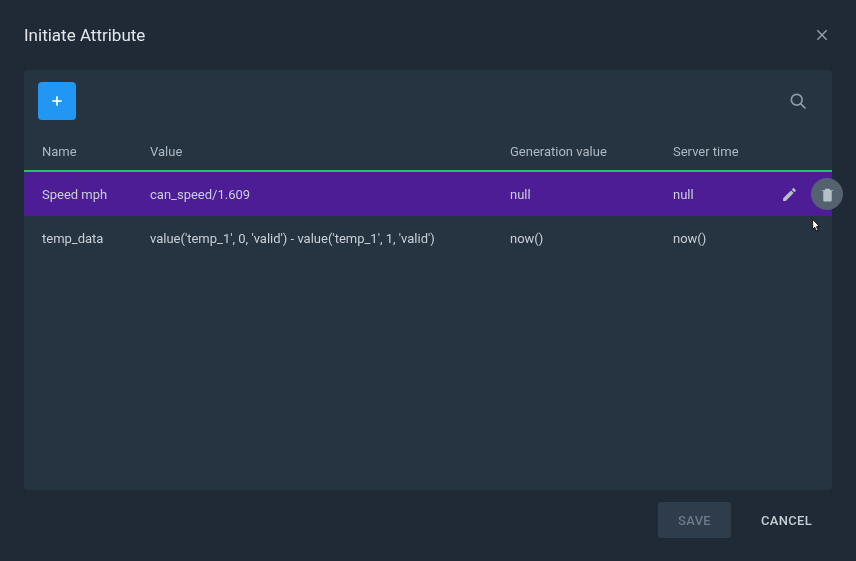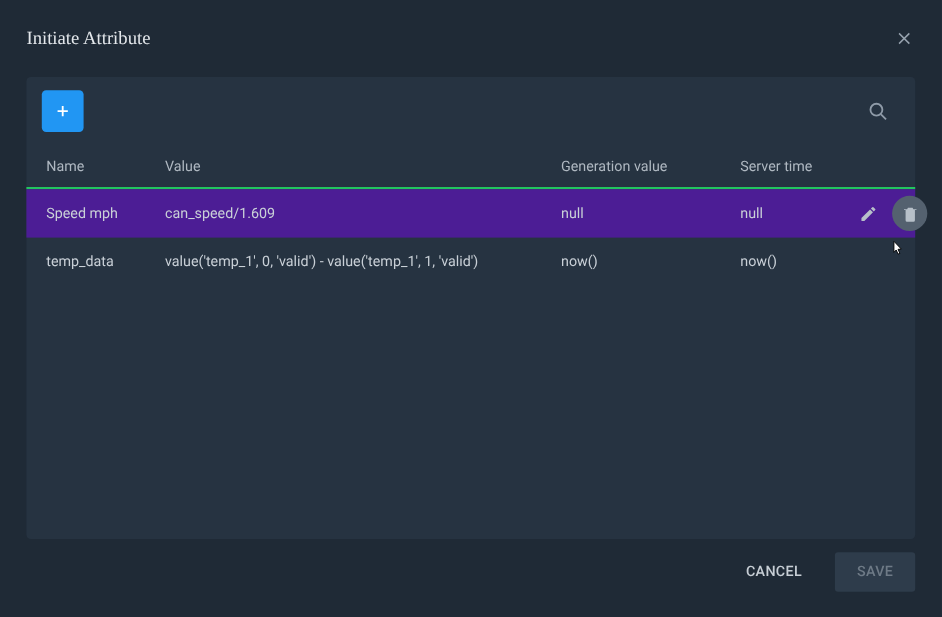--- a/index.html
+++ b/index.html
@@ -15,21 +15,20 @@
       position: relative;
       width: 100%;
       height: 100%;
       padding: 0 24px 16px 24px;
     }
     .dialog-header {
       display: flex;
       align-items: center;
       justify-content: space-between;
       height: 70px;
-      font-family: Liberation Serif, serif;
     }
     .dialog-title {
       font-size: 17px;
       font-weight: 400;
       color: #e3e7eb;
     }
     .close-btn {
       width: 20px;
       height: 20px;
       display: flex;
@@ -226,22 +225,22 @@
         <div class="col-name">temp_data</div>
         <div class="col-value">value('temp_1', 0, 'valid') - value('temp_1', 1, 'valid')</div>
         <div class="col-gentime">now()</div>
         <div class="col-servertime">now()</div>
         <div class="col-actions"></div>
       </div>
     </div>
   </div>
 
   <div class="dialog-footer">
+    <div class="footer-btn save">SAVE</div>
     <div class="footer-btn cancel">CANCEL</div>
-    <div class="footer-btn save">SAVE</div>
   </div>
 </div>
 
 <div class="cursor-pointer">
   <svg viewBox="0 0 24 24">
       <path fill="#ffffff" stroke="#000000" stroke-width="1" d="M8 2 L8 14 L10.5 11.5 L12.5 16 L14.5 15.2 L12.5 10.8 L16 10.5 Z" transform="translate(0,2)"></path>
     </svg>
 </div>
 
 </body></html>

